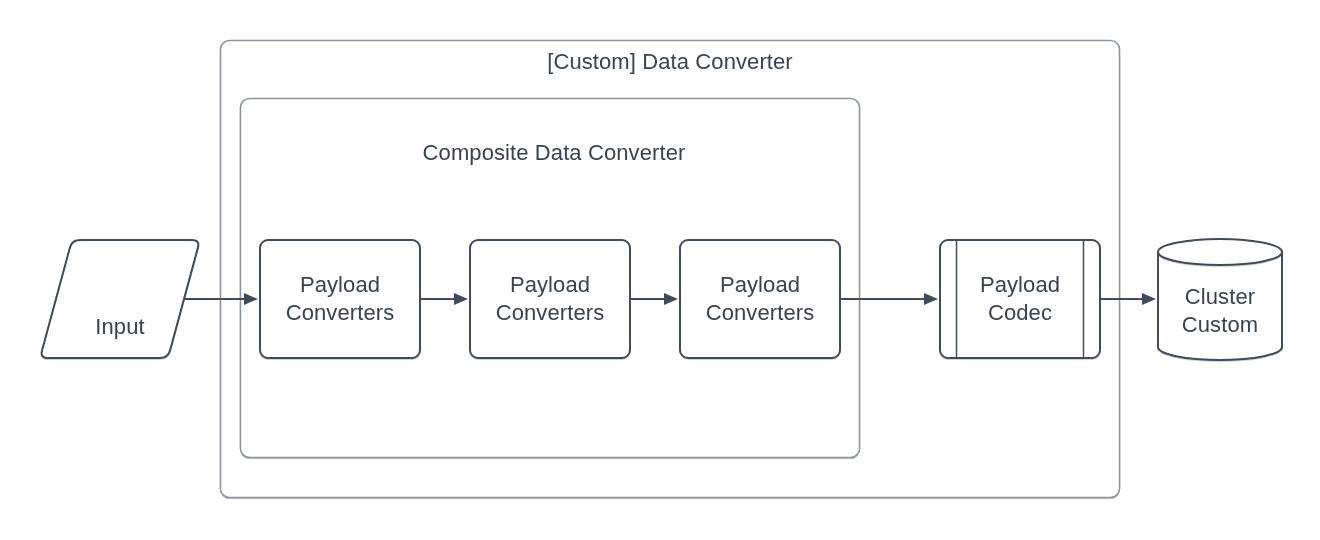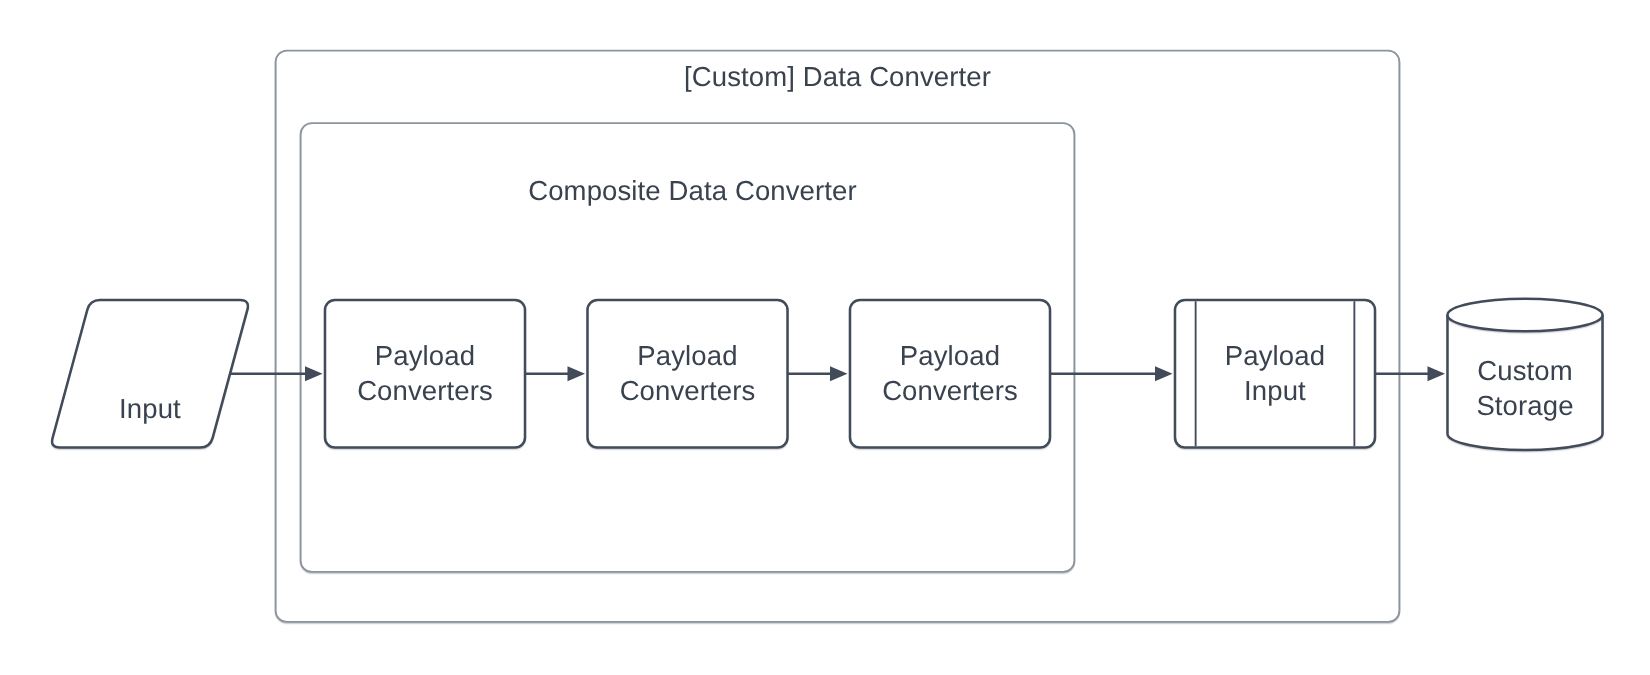--- a/index.html
+++ b/index.html
@@ -116,17 +116,17 @@
   <div class="label" style="left:244px; top:139px; width:620px; height:28px;">Composite Data Converter</div>
 
   <div class="label" style="left:40px; top:240px; width:160px; height:118px;margin-top:28px;">Input</div>
 
   <div class="label" style="left:270px; top:240px; width:140px; height:118px;">Payload Converters</div>
 
   <div class="label" style="left:480px; top:240px; width:140px; height:118px;">Payload Converters</div>
 
   <div class="label" style="left:690px; top:240px; width:140px; height:118px;">Payload Converters</div>
 
-  <div class="label" style="left:957px; top:240px; width:126px; height:118px;">Payload Input</div>
+  <div class="label" style="left:957px; top:240px; width:126px; height:118px;">Payload Codec</div>
 
-  <div class="label" style="left:1159px; top:256px; width:122px; height:110px;">Custom Storage</div>
+  <div class="label" style="left:1159px; top:256px; width:122px; height:110px;">Cluster Custom</div>
 
 </div>
 
 </body></html>

